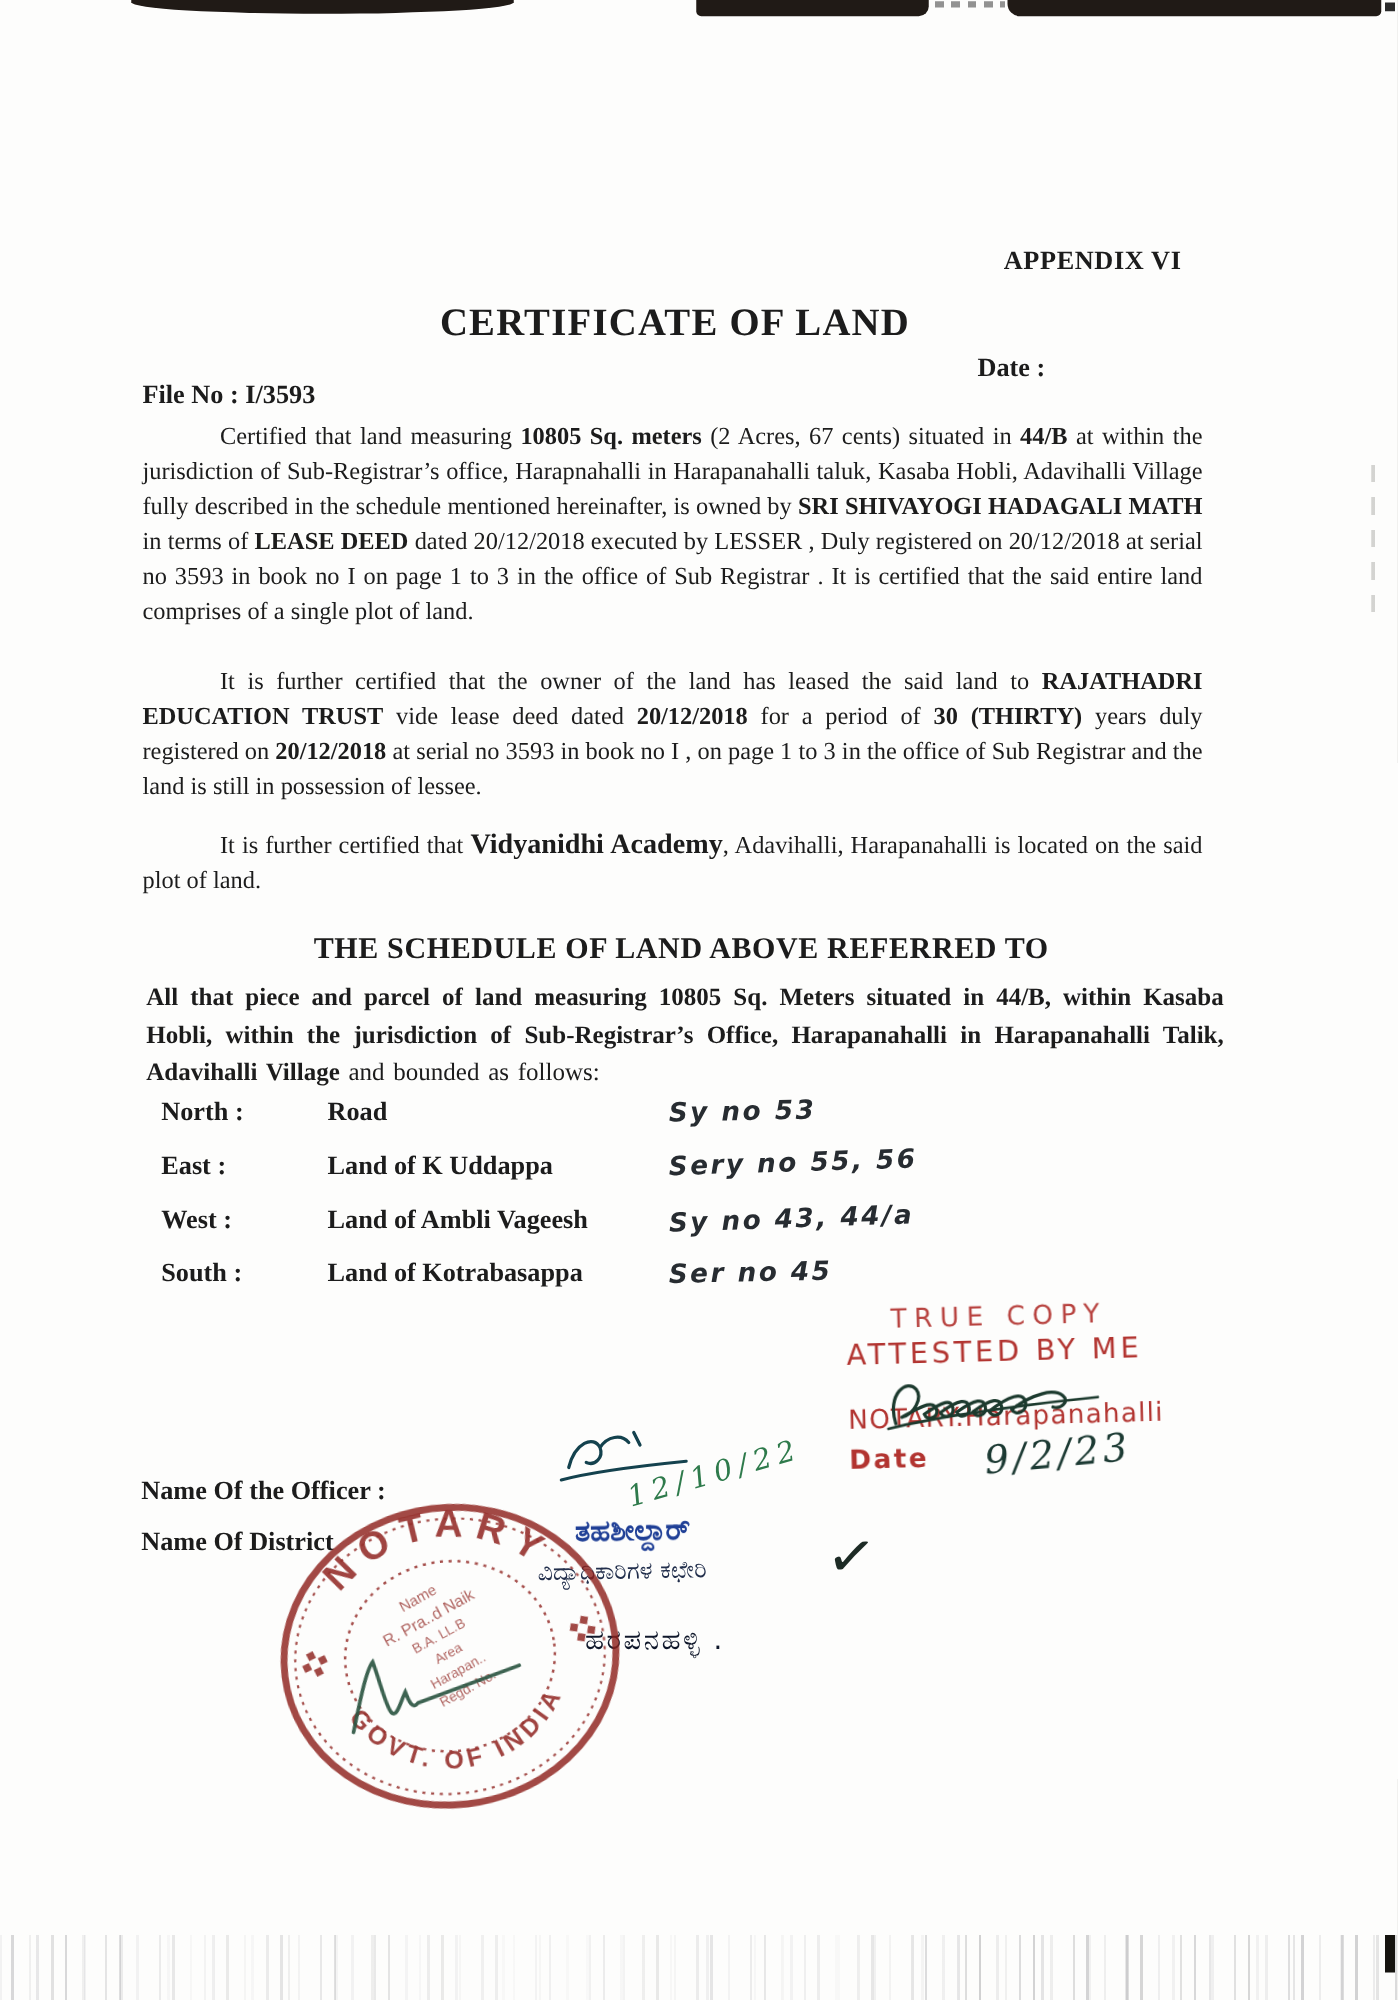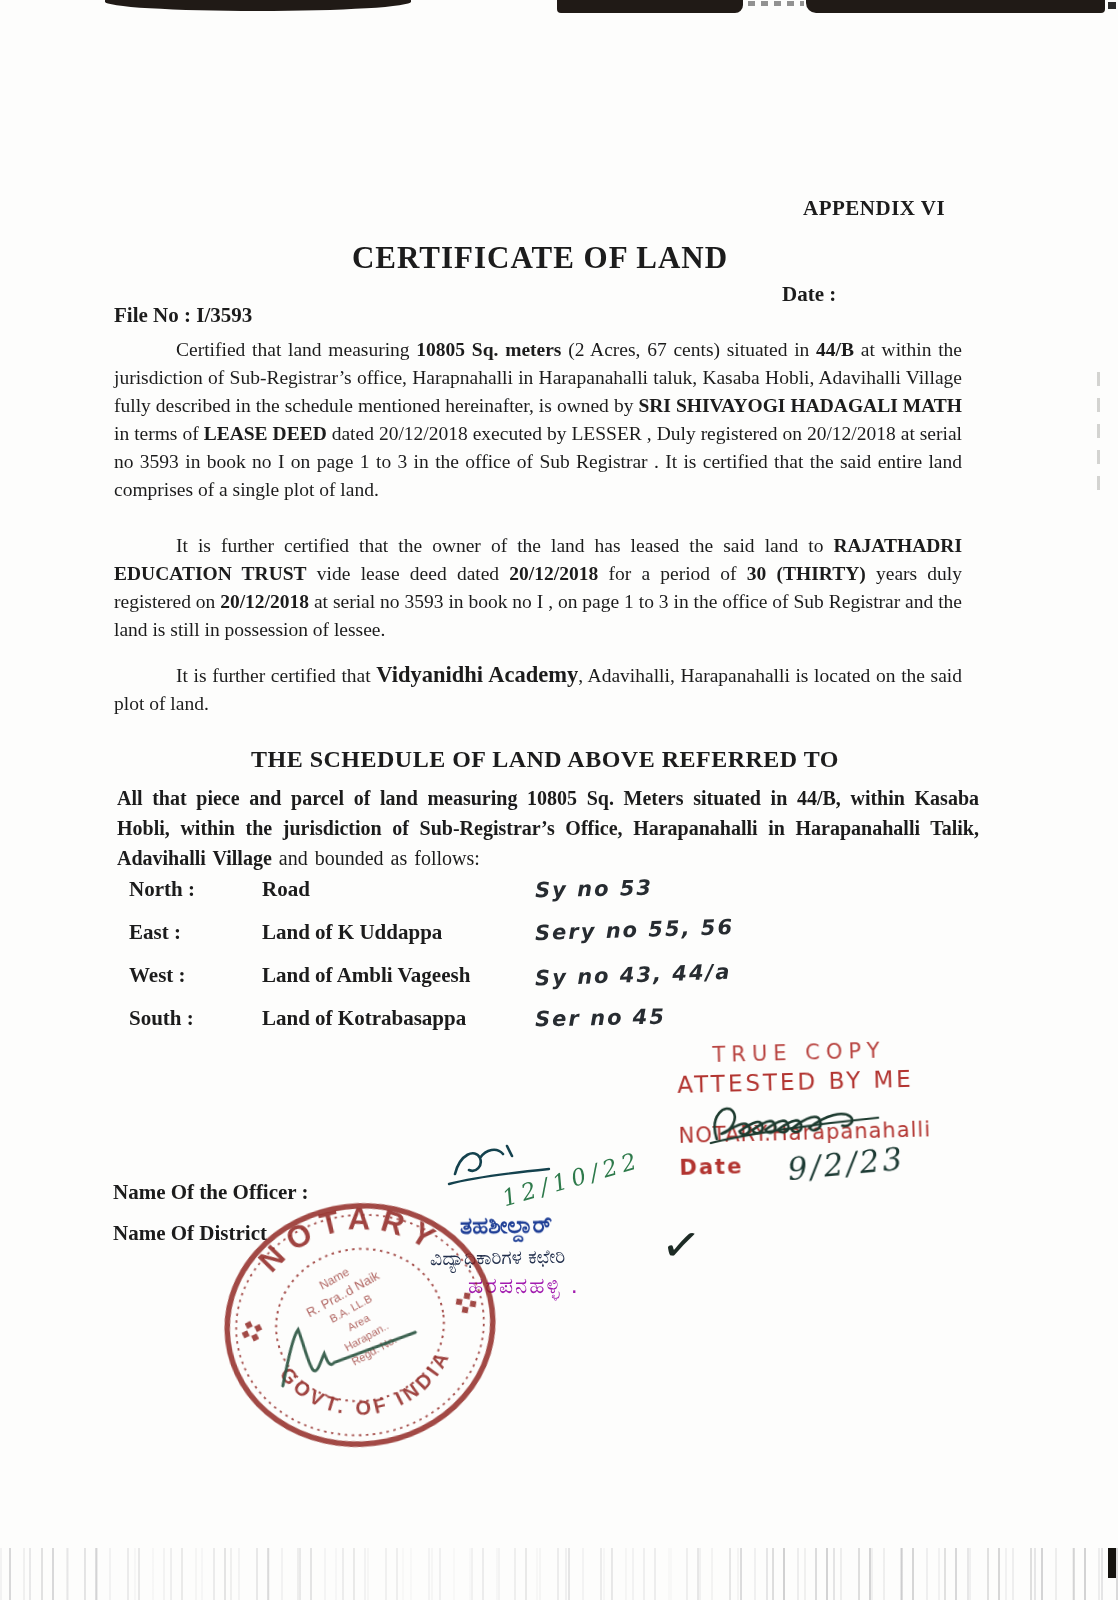--- a/index.html
+++ b/index.html
@@ -71,22 +71,22 @@
   
   .officer-label { position:absolute; left:113px; font-weight:bold; font-size:21px;font-family:Liberation Serif, serif; }
   .ol1 { top:1180px; } .ol2 { top:1221px;text-align:center; }
   .flourish { position:absolute; left:443px; top:1144px; }
   .green-date { position:absolute; left:500px; top:1166px; font-family:"DejaVu Serif",serif;
     font-style:italic; font-size:23px; color:#2e7a4b; letter-spacing:5px; transform:rotate(-16deg); }
   .kn-stamp { position:absolute; left:460px; top:1212px; font-family:"DejaVu Sans",sans-serif;
     font-weight:bold; font-size:23px; color:#1f3f96; filter:blur(.5px); transform:rotate(-1deg); }
   .kn-hw1 { position:absolute; left:430px; top:1246px; font-family:"DejaVu Sans",sans-serif;
     font-size:19px; color:#222f4c; transform:rotate(-1deg); }
-  .kn-hw2 { position:absolute; left:468px; top:1273px; font-family:"DejaVu Sans",sans-serif;
-    font-size:22px; color:#a21caf; letter-spacing:2px; }
+  .kn-hw2 { position:absolute; left:468px; top:1300px; font-family:"DejaVu Sans",sans-serif;
+    font-size:22px; color:#0f172a; letter-spacing:2px; }
   .checkmark { position:absolute; left:662px; top:1218px; font-size:46px; color:#1d2b25;
     font-family:"DejaVu Sans",sans-serif; transform:rotate(6deg) scaleX(1.05); }
   .sd-block { position:absolute; left:710px; top:1200px; width:270px; text-align:center; }
   .sd-block .sd { font-weight:bold; font-size:19px; letter-spacing:1px; margin-left:18px; }
   .sd-block .ln { font-weight:bold; font-size:20.5px; letter-spacing:.5px; }
   
   .seal { position:absolute; left:218px; top:1198px; width:284px; height:254px;
     transform:rotate(-7deg); opacity:.93; filter:blur(.35px); }
   .edge-artifact { position:absolute; right:18px; top:372px; width:3px; height:120px;
     background:repeating-linear-gradient(#c9c9c6 0 14px, transparent 14px 26px); opacity:.8; }

